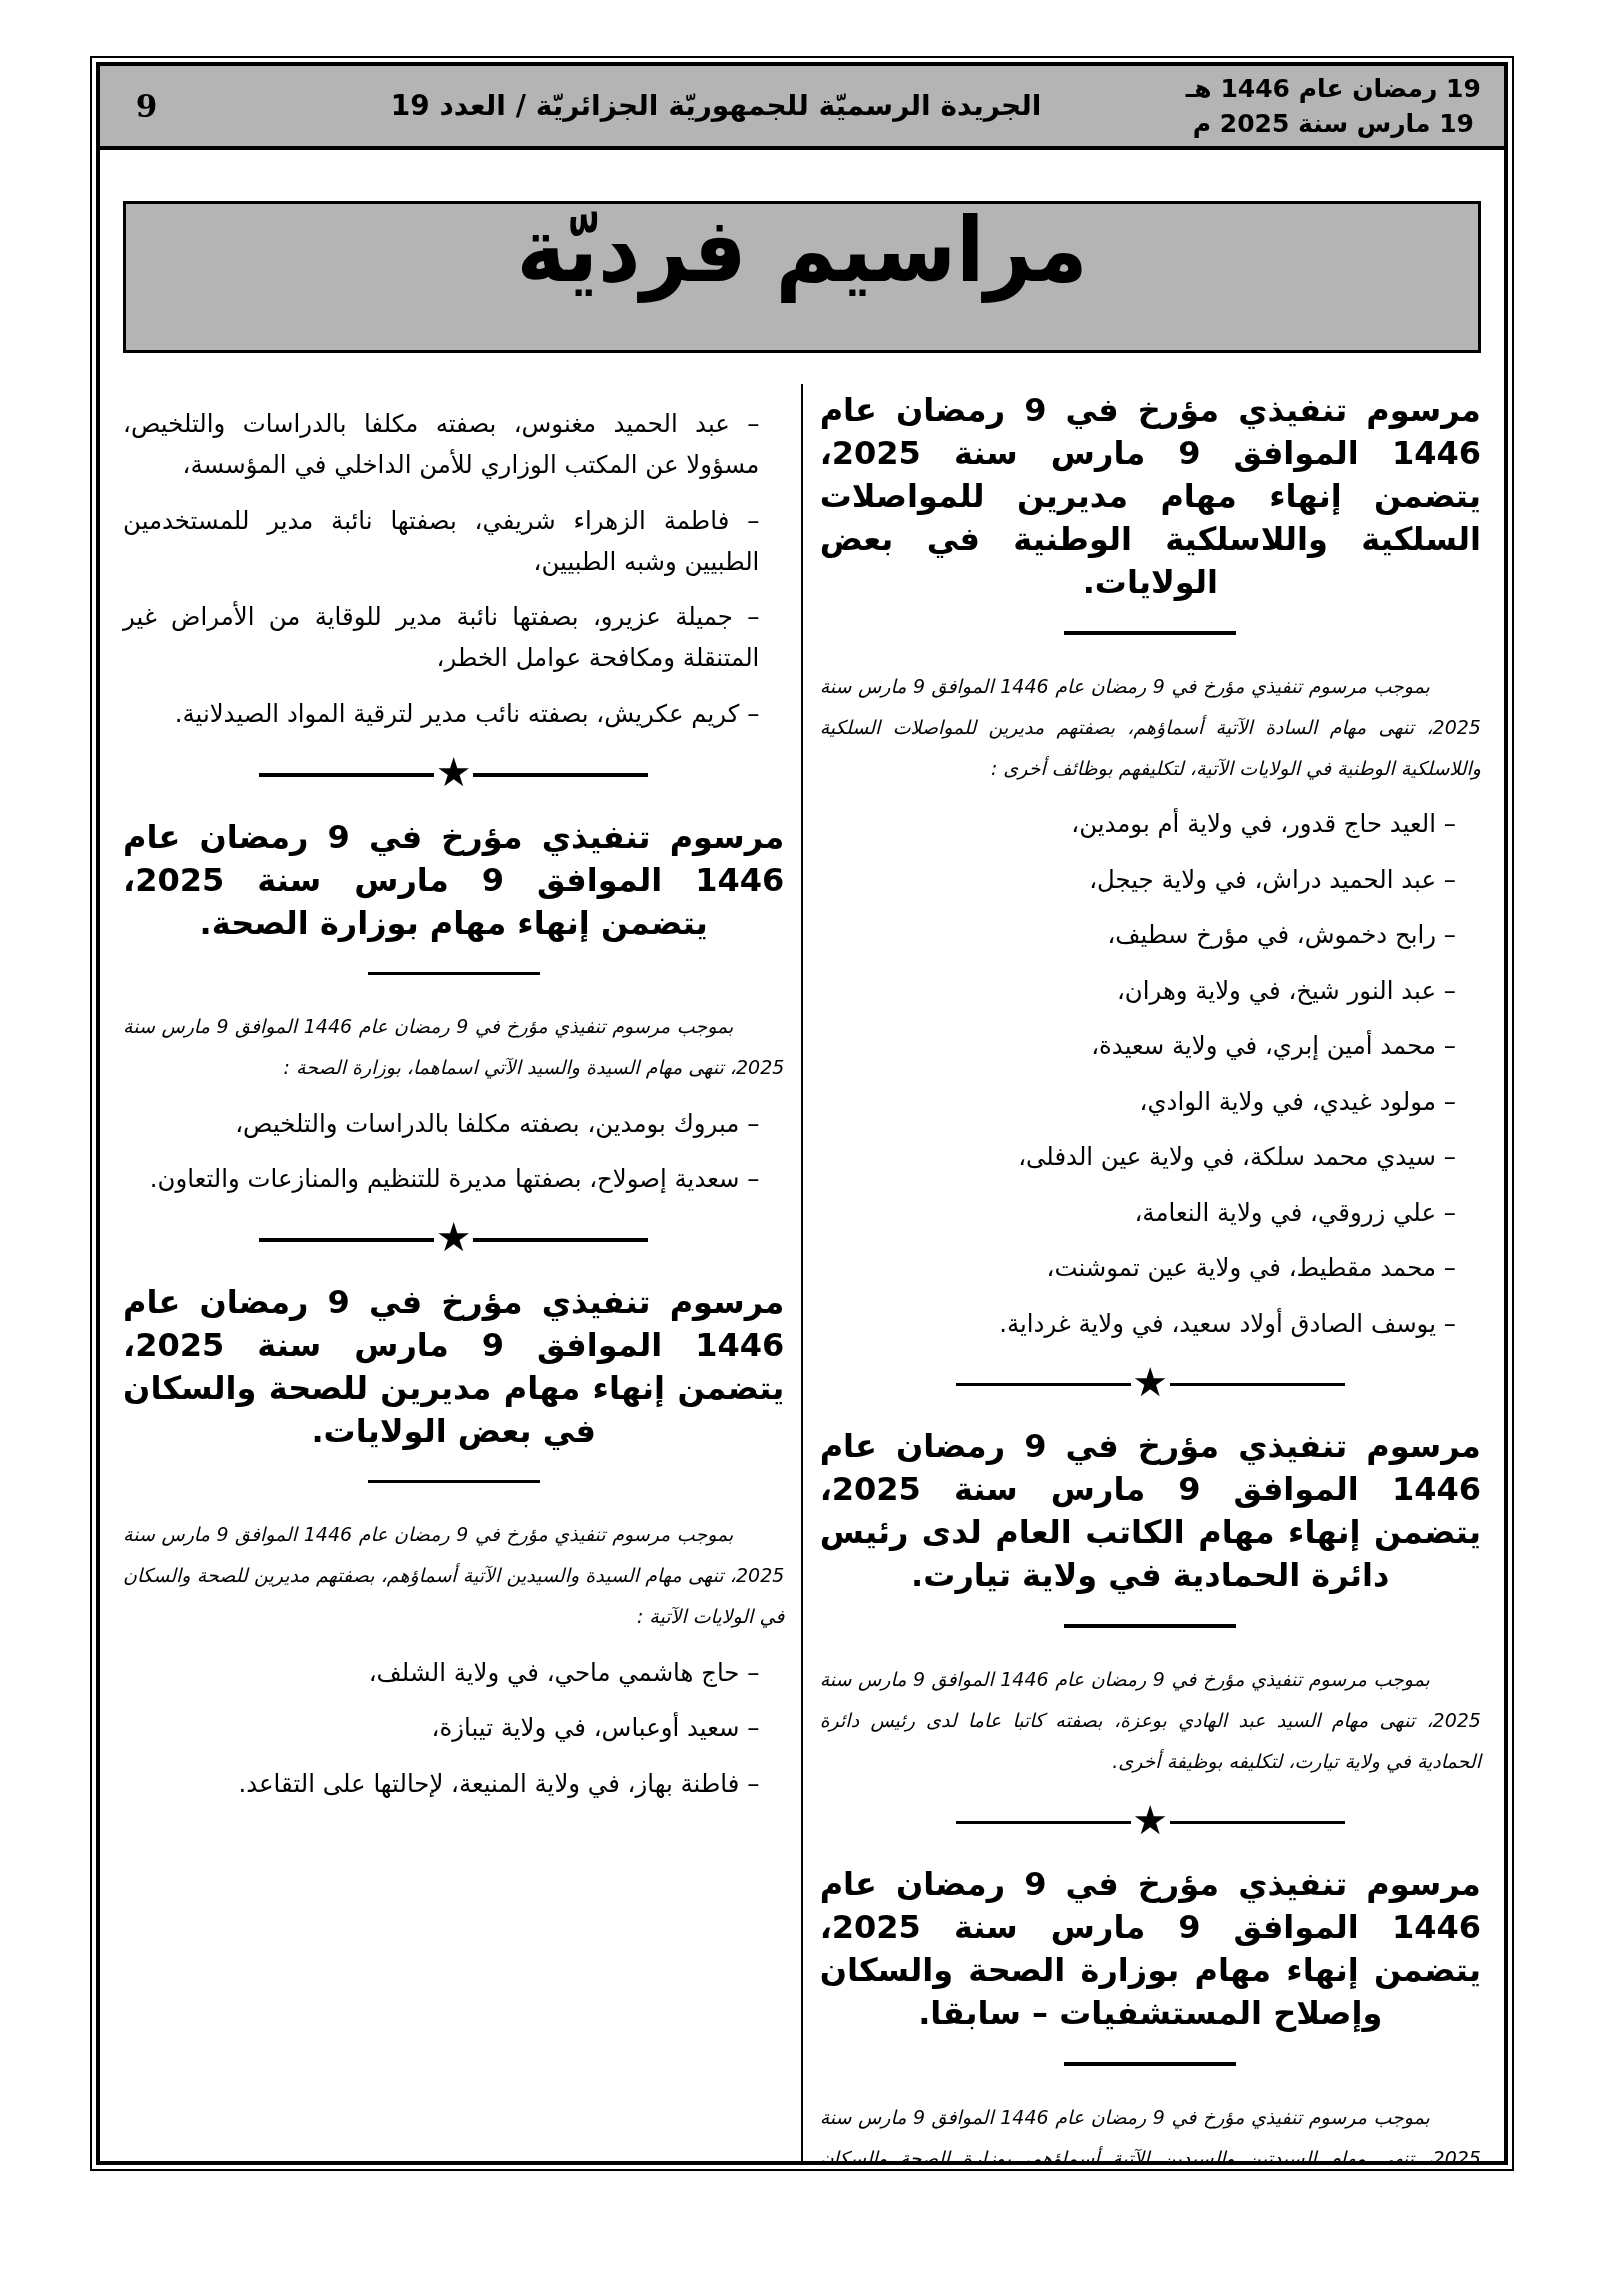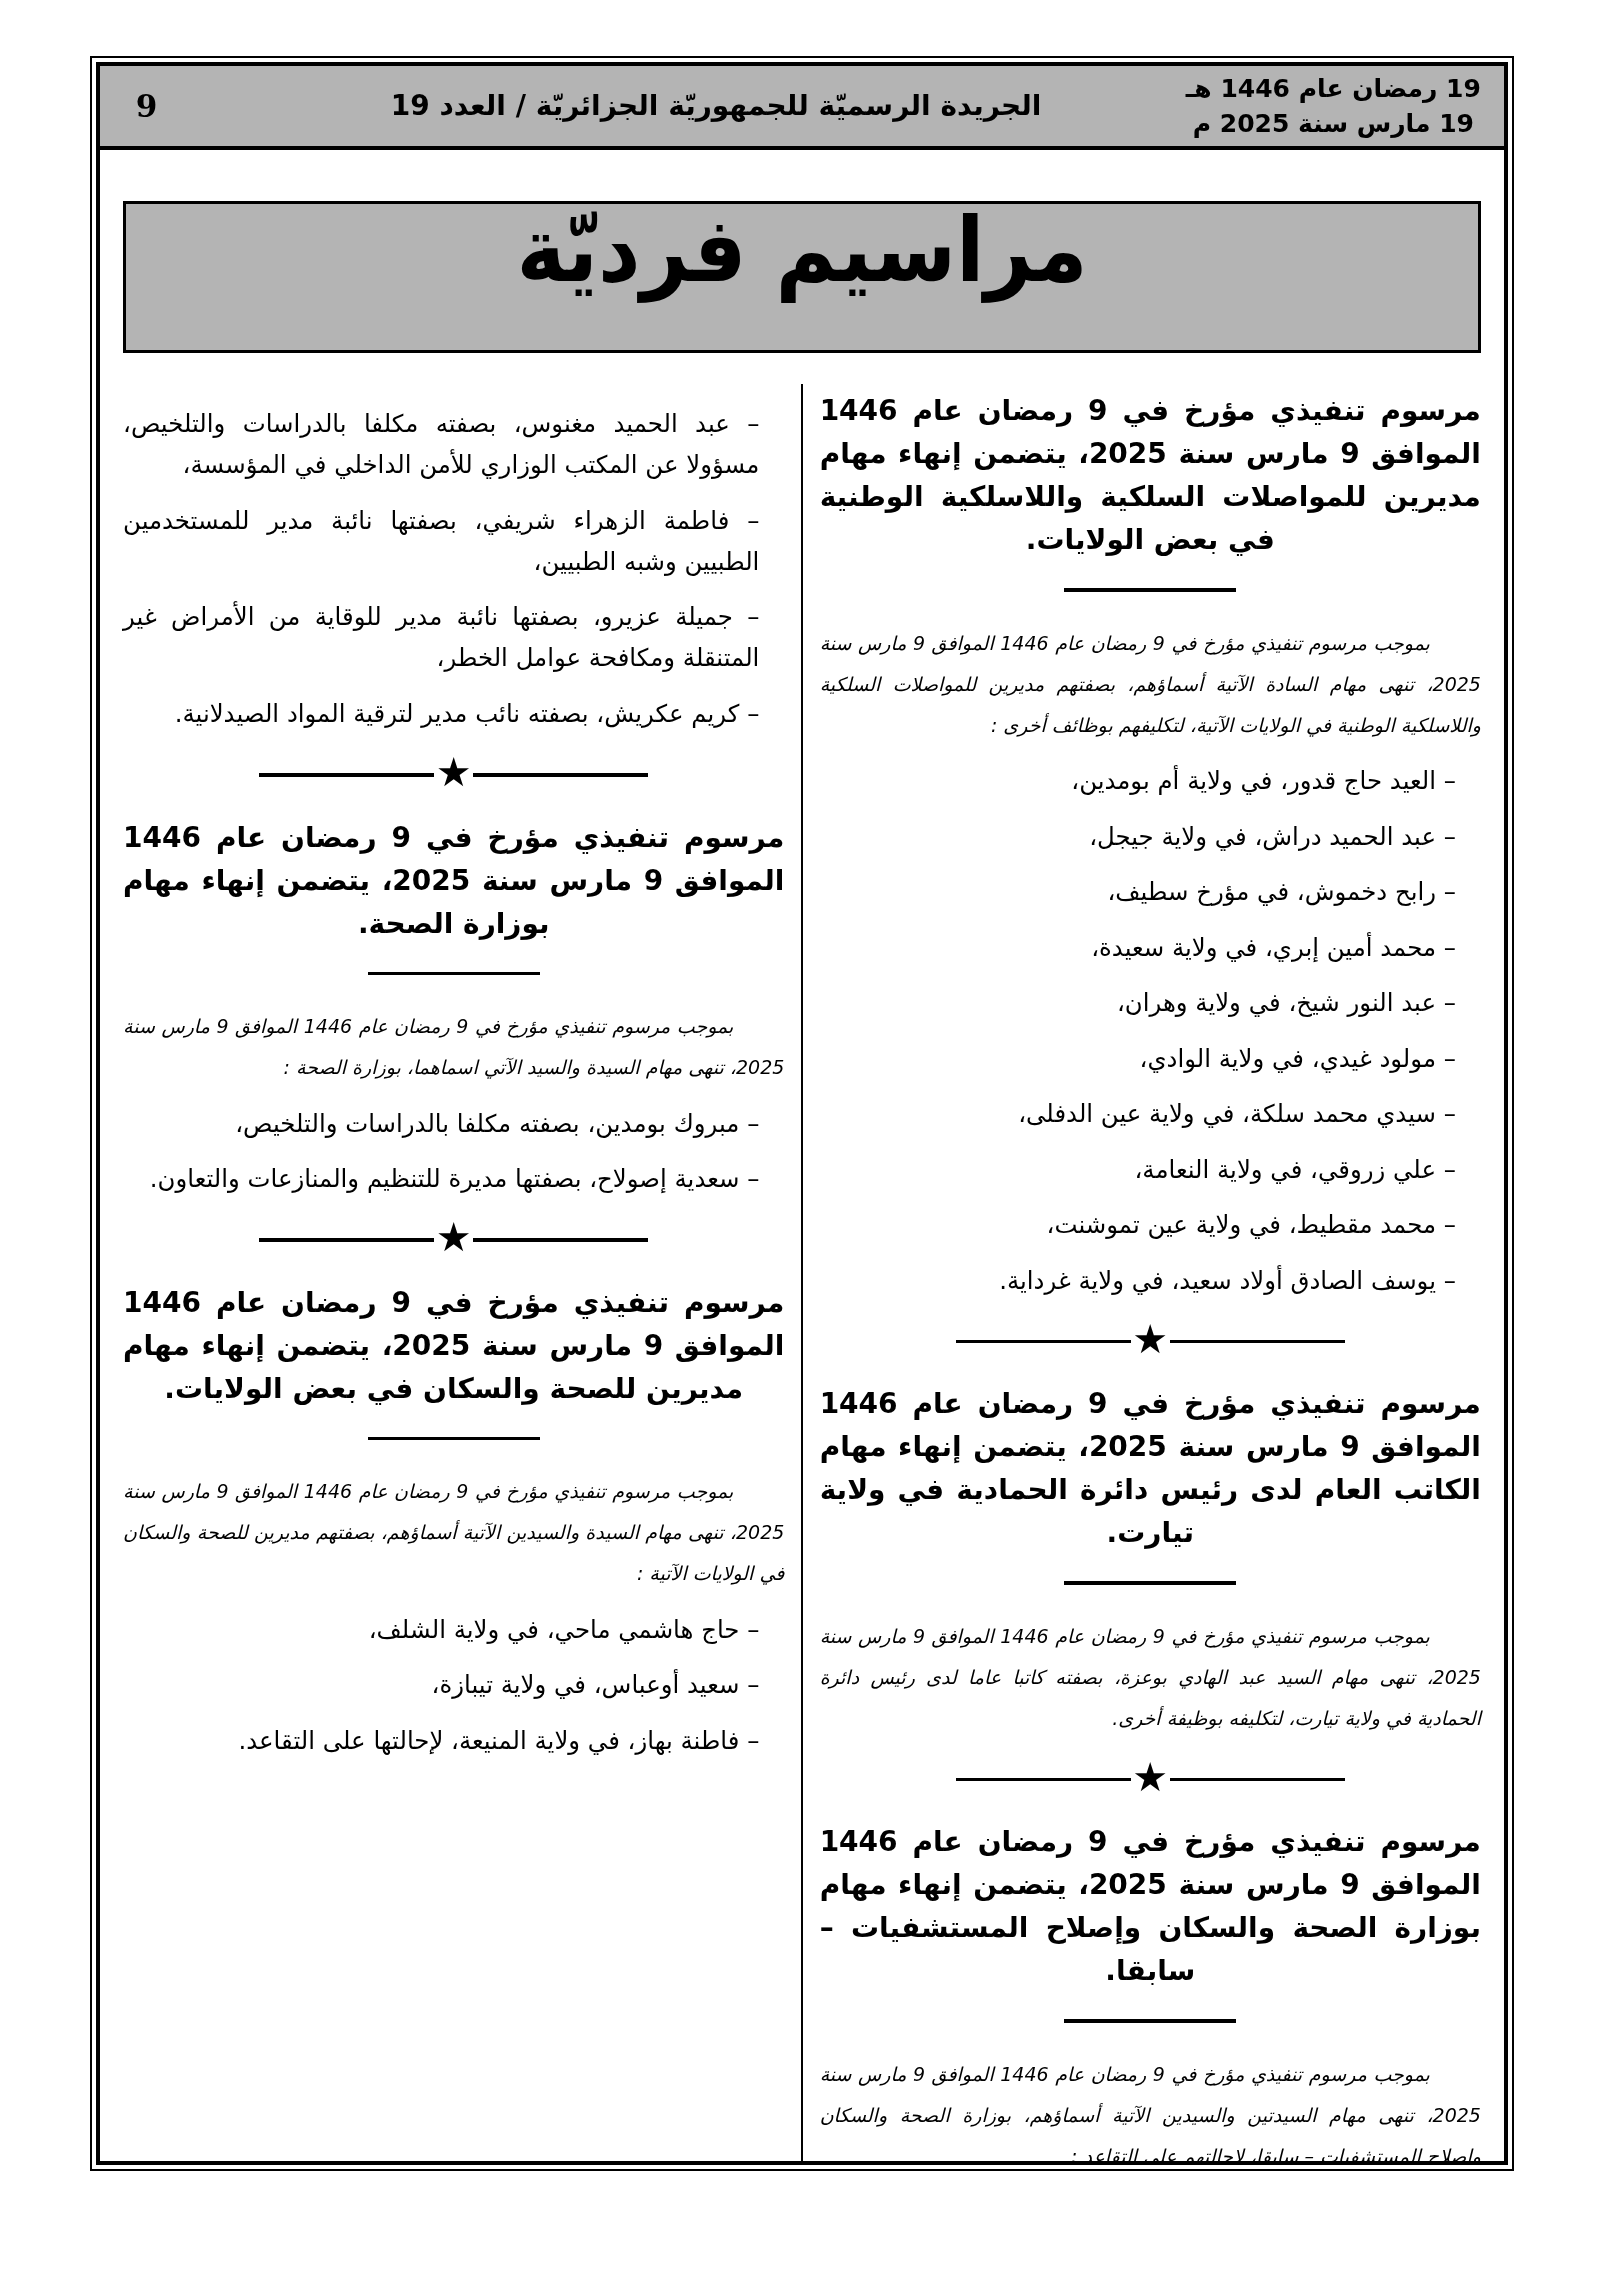--- a/index.html
+++ b/index.html
@@ -35,21 +35,21 @@
   }
   
   .columns{
     display:flex;flex-direction:row;align-items:stretch;
     margin-top:31px;padding:0 7.2px;flex:1;overflow:hidden;
   }
   .col{width:50%;box-sizing:border-box;padding:5.4px 16.3px 0 16.3px;}
   .col-divider{width:2.7px;background:#000;flex:0 0 2.7px;}
   
   .decree-heading{
-    font-weight:bold;font-size:28px;line-height:43px;
+    font-weight:bold;font-size:32px;line-height:43px;
     text-align:justify;text-align-last:center;margin:0 0 5.4px 0;
   }
   .decree-body{
     font-size:19px;line-height:41px;text-align:justify;
     text-indent:51px;margin:0 0 7.2px 0;font-style:italic;
   }
   .decree-item{
     font-size:24.4px;line-height:41px;text-align:justify;
     margin:14.5px 25px 0 0;
   }
@@ -87,22 +87,22 @@
     <div class="columns">
 
       <div class="col">
         <div class="decree-heading">مرسوم تنفيذي مؤرخ في 9 رمضان عام 1446 الموافق 9 مارس سنة 2025، يتضمن إنهاء مهام مديرين للمواصلات السلكية واللاسلكية الوطنية في بعض الولايات.</div>
         <div class="sep-line"></div>
         <div class="decree-body">بموجب مرسوم تنفيذي مؤرخ في 9 رمضان عام 1446 الموافق 9 مارس سنة 2025، تنهى مهام السادة الآتية أسماؤهم، بصفتهم مديرين للمواصلات السلكية واللاسلكية الوطنية في الولايات الآتية، لتكليفهم بوظائف أخرى :</div>
         <div class="items-block">
           <div class="decree-item">– العيد حاج قدور، في ولاية أم بومدين،</div>
           <div class="decree-item">– عبد الحميد دراش، في ولاية جيجل،</div>
           <div class="decree-item">– رابح دخموش، في مؤرخ سطيف،</div>
+          <div class="decree-item">– عبد النور شيخ، في ولاية وهران،</div>
           <div class="decree-item">– محمد أمين إبري، في ولاية سعيدة،</div>
-          <div class="decree-item">– عبد النور شيخ، في ولاية وهران،</div>
           <div class="decree-item">– مولود غيدي، في ولاية الوادي،</div>
           <div class="decree-item">– سيدي محمد سلكة، في ولاية عين الدفلى،</div>
           <div class="decree-item">– علي زروقي، في ولاية النعامة،</div>
           <div class="decree-item">– محمد مقطيط، في ولاية عين تموشنت،</div>
           <div class="decree-item">– يوسف الصادق أولاد سعيد، في ولاية غرداية.</div>
         </div>
         <div class="sep-star">
           <span class="bar"></span>
           <span class="star">★</span>
           <span class="bar"></span>

